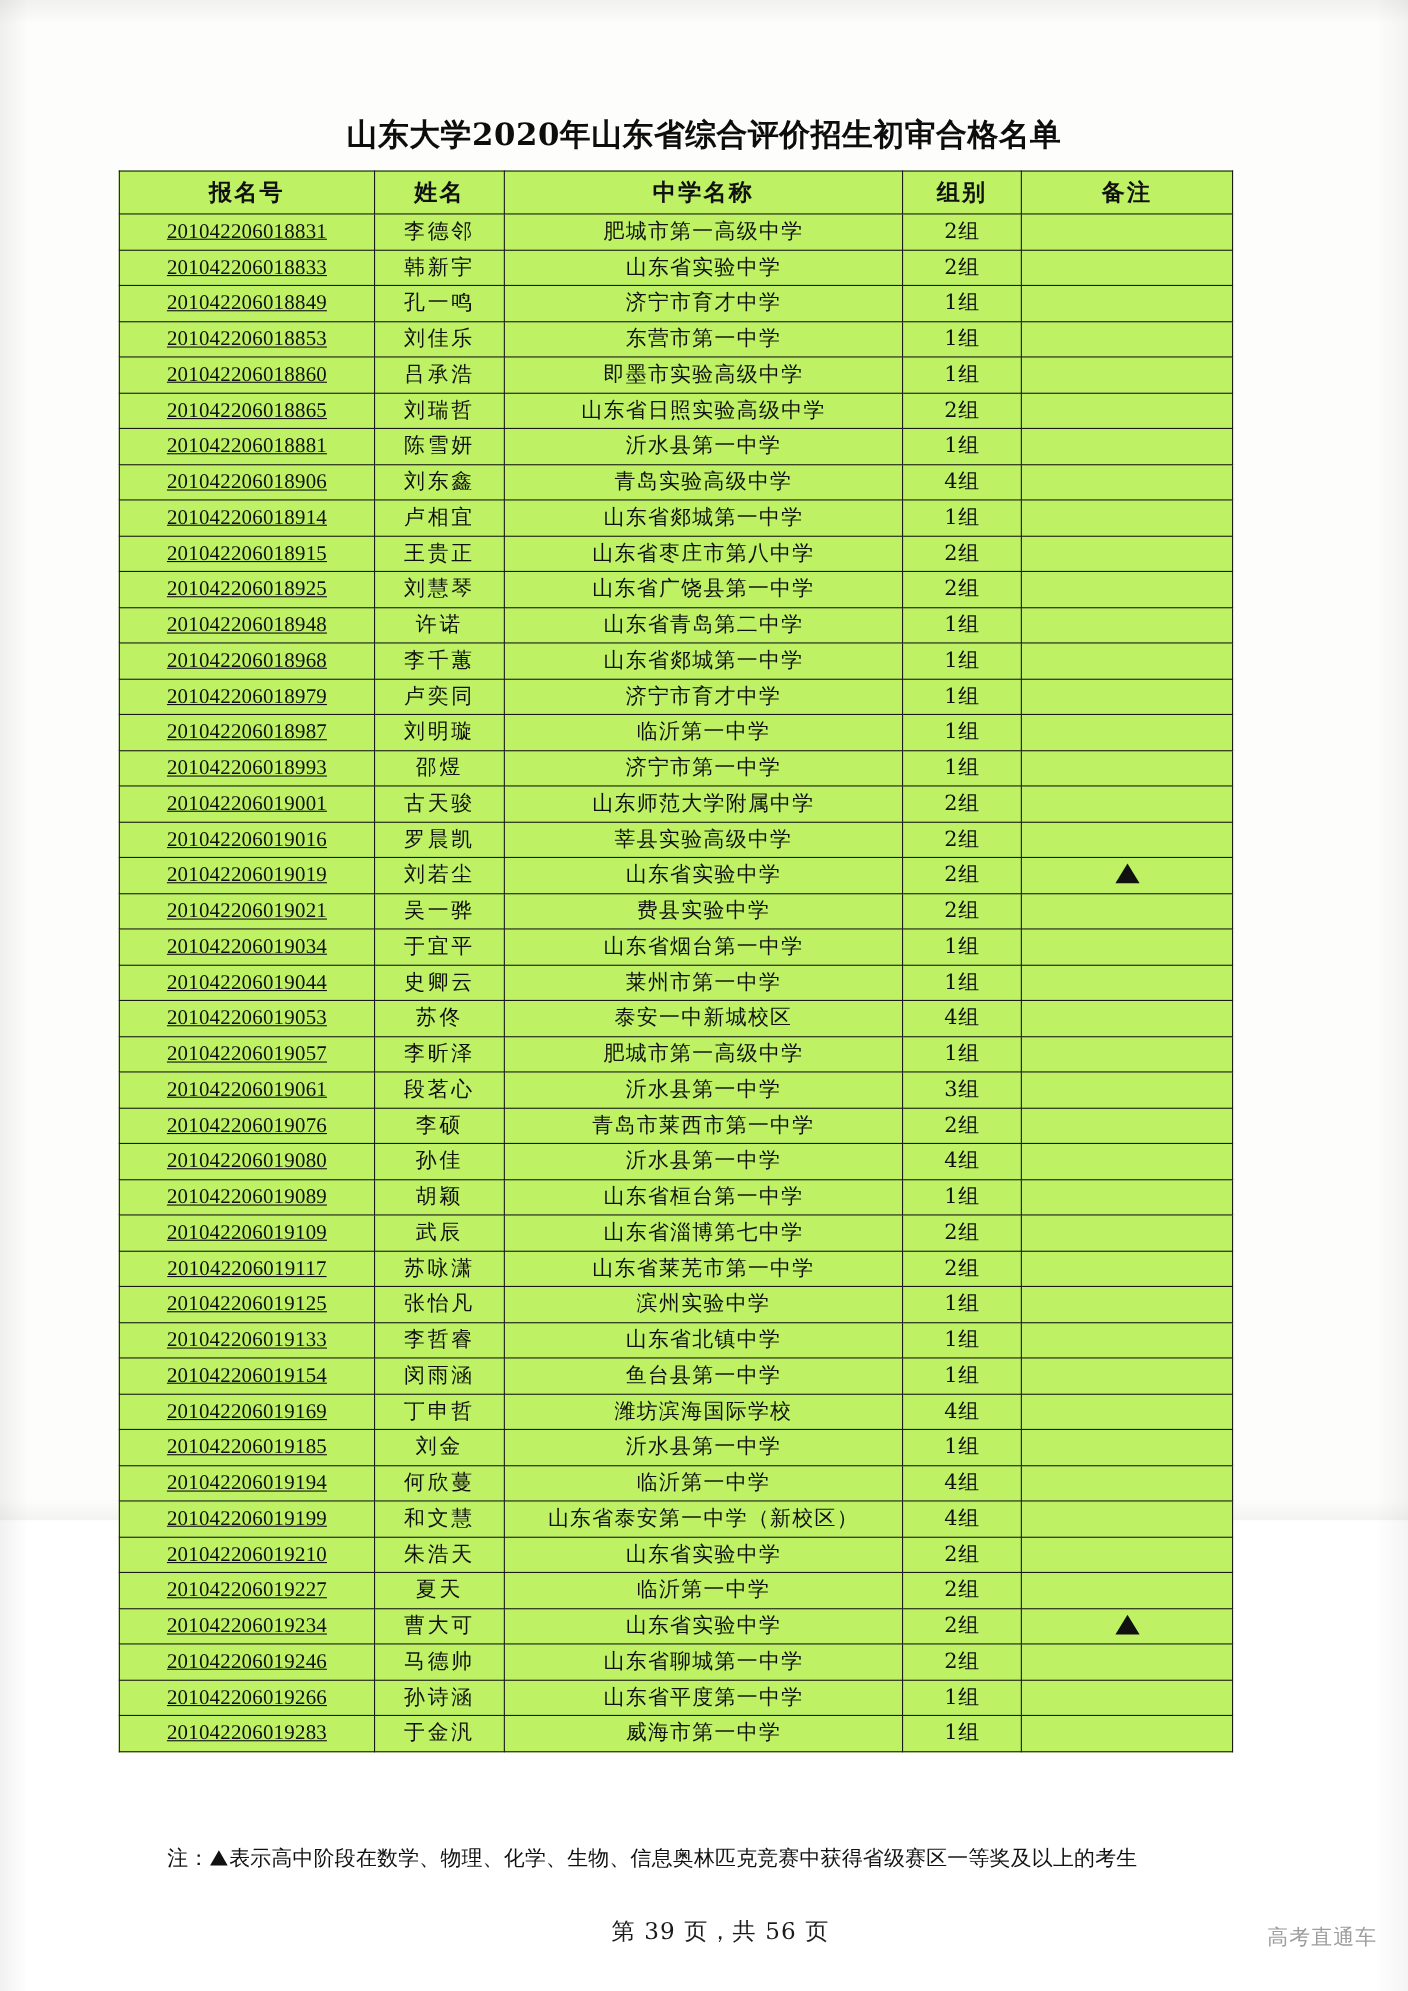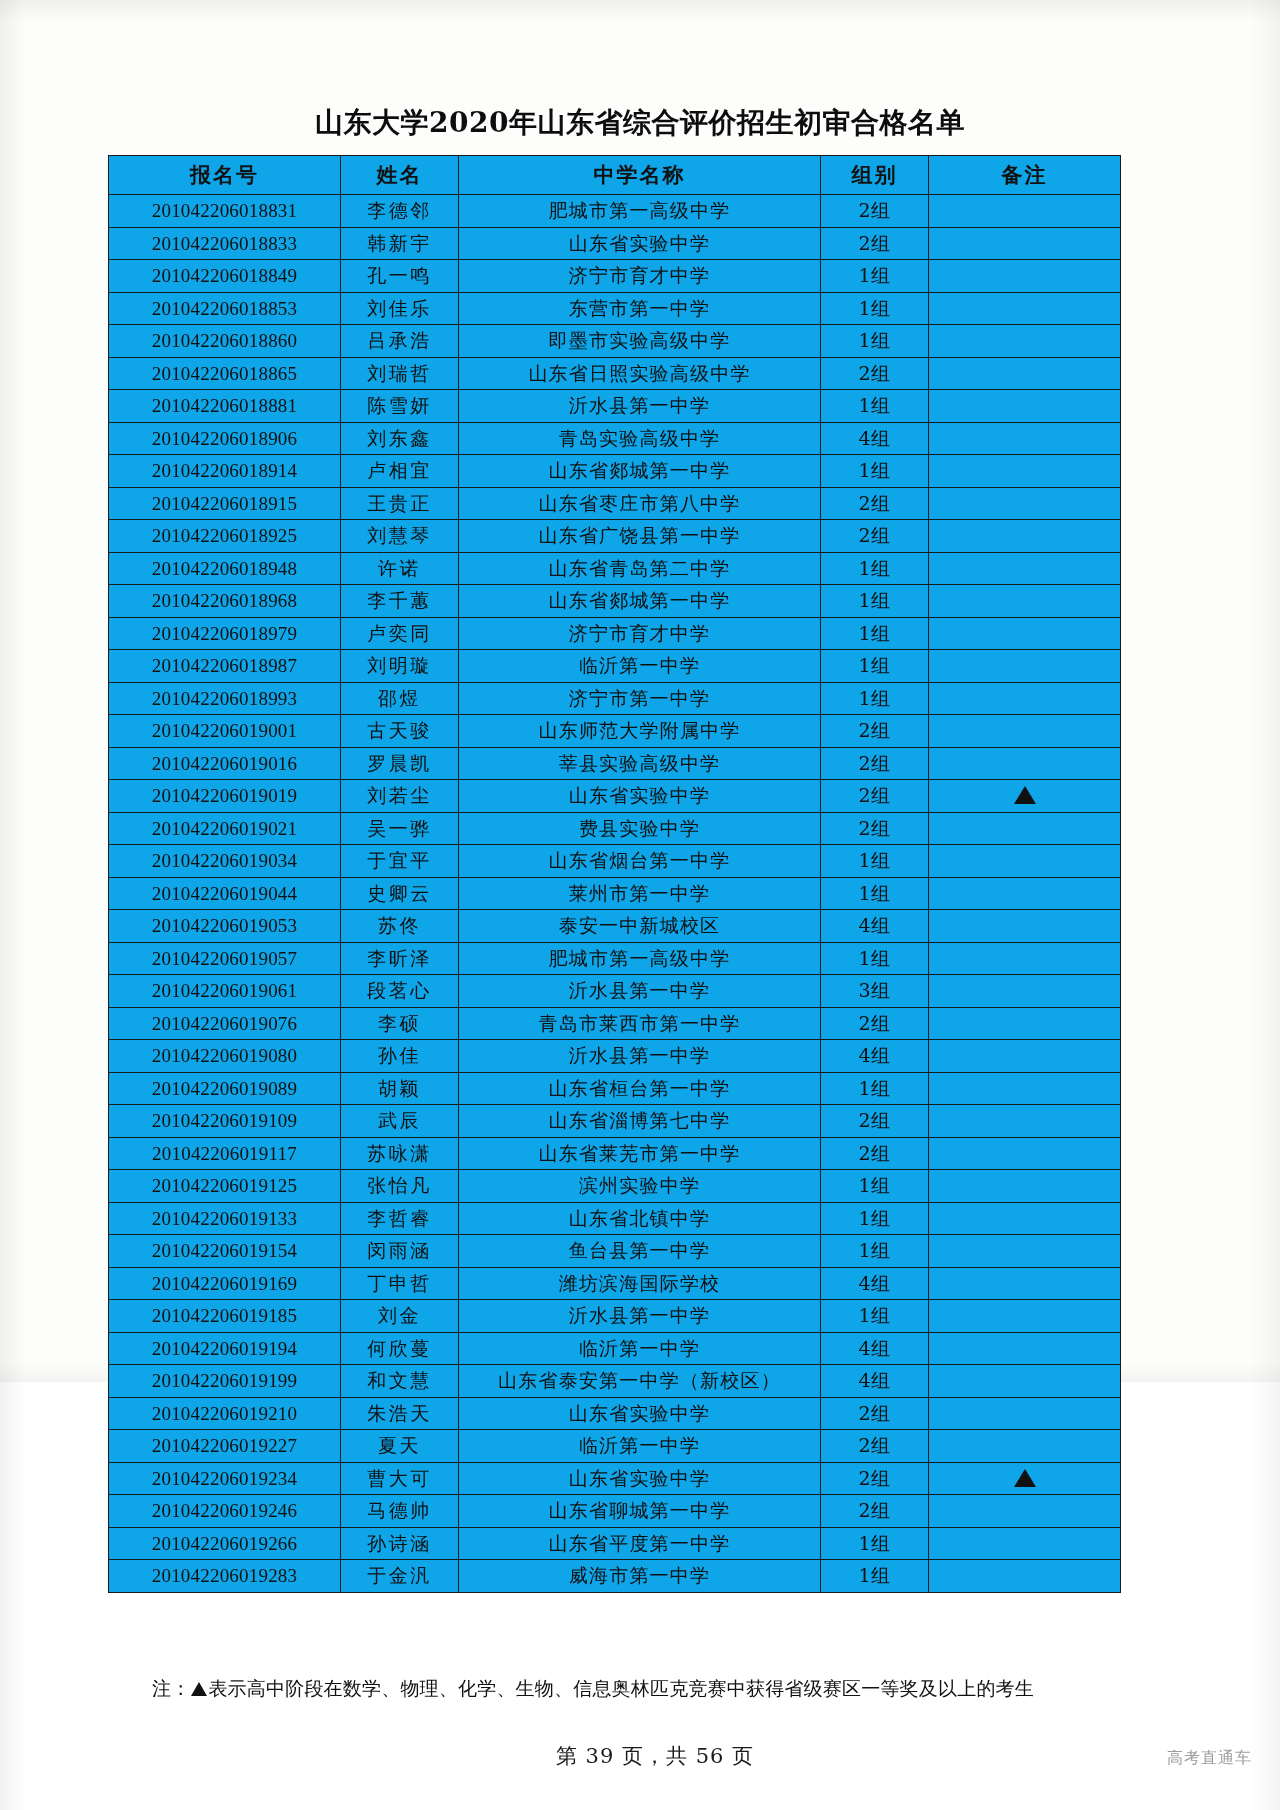--- a/index.html
+++ b/index.html
@@ -69,21 +69,21 @@
     position: absolute;
     left: 108px;
     top: 155px;
     width: 1012px;
   }
 
   table.roster {
     border-collapse: collapse;
     width: 1012px;
     table-layout: fixed;
-    background: #0ea5e9;
+    background: #bef264;
   }
   table.roster col.c-id     { width: 232px; }
   table.roster col.c-name   { width: 118px; }
   table.roster col.c-school { width: 362px; }
   table.roster col.c-group  { width: 108px; }
   table.roster col.c-remark { width: 192px; }
 
   table.roster th, table.roster td {
     border: 1.3px solid #1a1a1a;
     text-align: center;
@@ -100,20 +100,21 @@
     font-size: 21px;
     height: 38px;
     line-height: 38px;
     font-family: "DejaVu Serif", "Liberation Serif", serif;
     letter-spacing: 2px;
   }
   td.cell-id {
     font-family: "Liberation Serif", "DejaVu Serif", serif;
     font-size: 19.5px;
     letter-spacing: 0.2px;
+    text-decoration: underline;
   }
   td.cell-name, td.cell-school, td.cell-group {
     font-family: "DejaVu Serif", "Liberation Serif", serif;
     font-size: 19px;
     letter-spacing: 1.2px;
   }
   td.cell-name { letter-spacing: 2.5px; }
   td.cell-group { letter-spacing: 0.5px; }
   td.cell-remark {
     font-size: 19px;
@@ -159,21 +160,21 @@
     font-family: "DejaVu Serif", "Liberation Serif", serif;
     letter-spacing: 1px;
     color: #1a1a1a;
     margin-left: 15px;
   }
 
   .watermark {
     position: absolute;
     right: 28px;
     top: 1748px;
-    font-size: 16px;
+    font-size: 19px;
     font-family: "DejaVu Sans", "Liberation Sans", sans-serif;
     color: #9d9d9d;
     letter-spacing: 1px;
     text-align: right;
   }
 </style>
 </head>
 <body>
 
 <div class="page">

